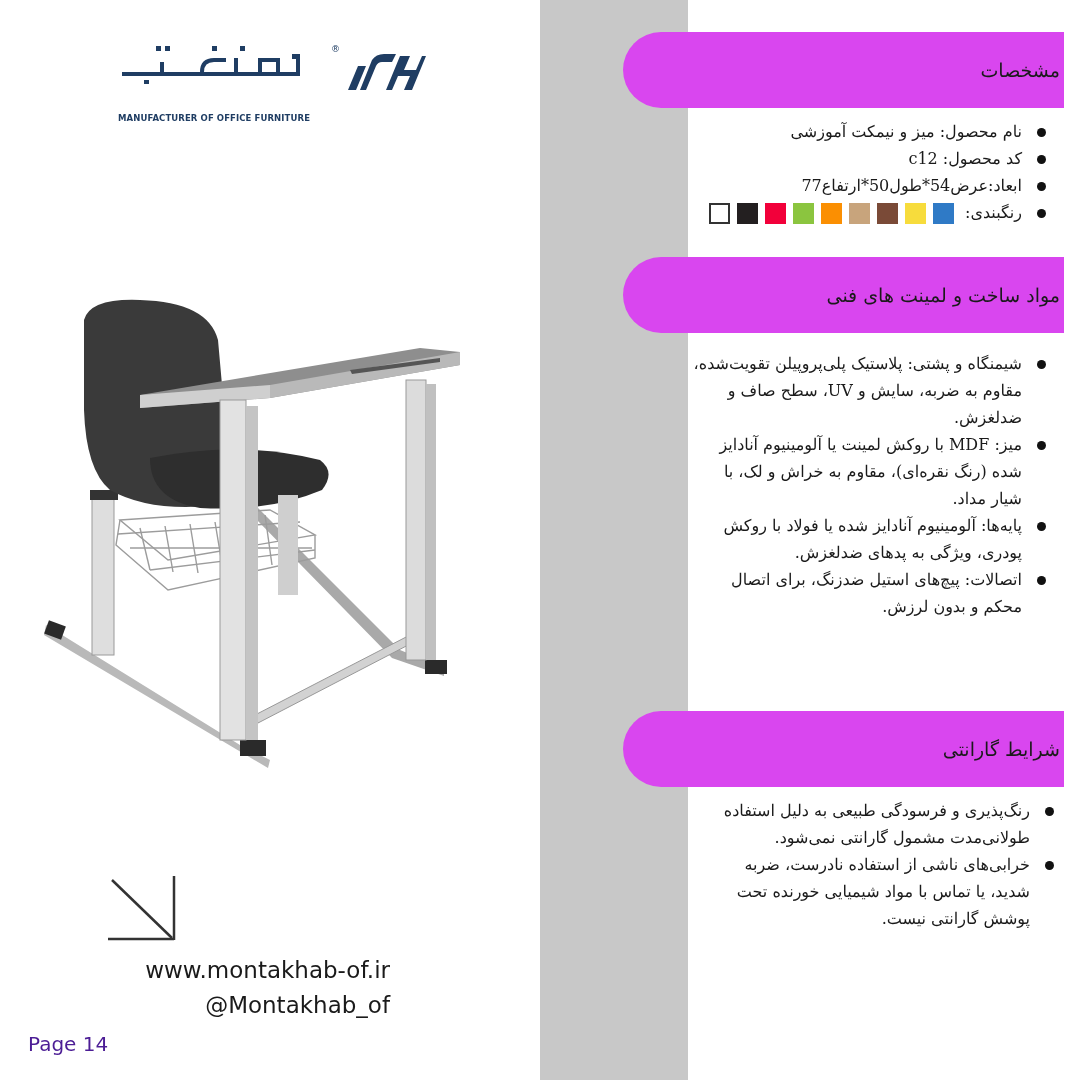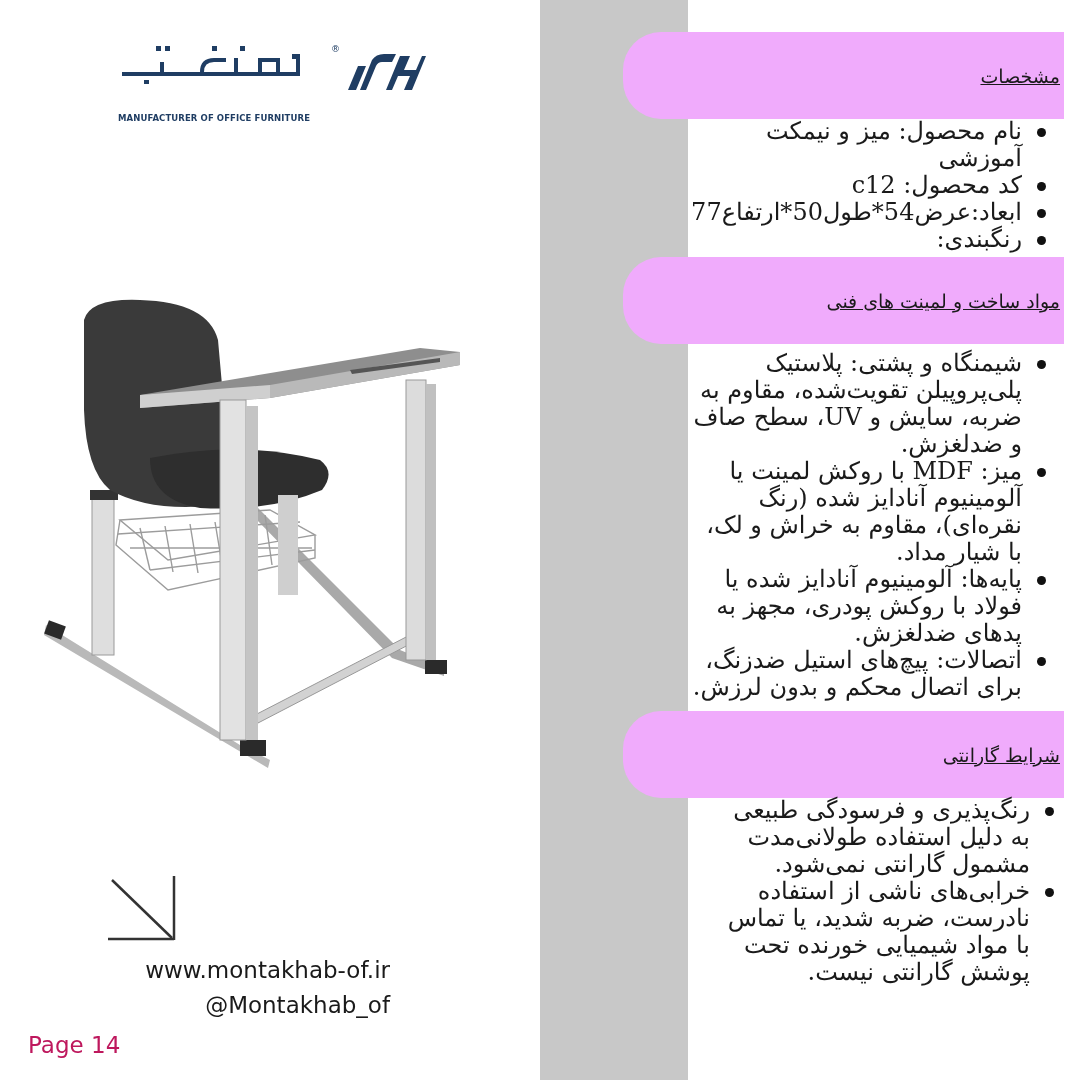--- a/index.html
+++ b/index.html
@@ -38,39 +38,39 @@
 
     .contact {
       position: absolute; right: 690px; text-align: center;
       font-family: "DejaVu Sans", sans-serif; font-size: 23px; color: #1a1a1a;
       white-space: nowrap;
     }
     .contact.url { top: 957px; }
     .contact.handle { top: 992px; }
     .page-num {
       position: absolute; left: 28px; top: 1032px;
-      font-family: "DejaVu Sans", sans-serif; font-size: 23px; color: #be185d; text-align: right;
+      font-family: "DejaVu Sans", sans-serif; font-size: 20px; color: #4c1d95; text-align: right;
     }
 
     
     .pill {
-      position: absolute; left: 623px; width: 441px; height: 87px;
-      background: #f0abfc; border-radius: 38px 0 0 38px;
+      position: absolute; left: 623px; width: 441px; height: 76px;
+      background: #d946ef; border-radius: 38px 0 0 38px;
       direction: rtl; box-sizing: border-box; padding-right: 4px;
-      display: flex; align-items: center; text-decoration: underline;
+      display: flex; align-items: center;
     }
     .pill span { font-size: 19px; color: #1a1a1a; }
     .pill.s1 { top: 32px; }
     .pill.s2 { top: 257px; }
     .pill.s3 { top: 711px; }
 
     
     ul.rtl {
       position: absolute; margin: 0; padding: 0; list-style: none;
-      direction: rtl; text-align: right; font-size: 24px; line-height: 27px;
+      direction: rtl; text-align: right; font-size: 16px; line-height: 27px;
     }
     ul.rtl li { position: relative; padding-right: 28px; }
     ul.rtl li::before {
       content: ""; position: absolute; right: 4px; top: 10px;
       width: 9px; height: 9px; border-radius: 50%; background: #111;
     }
     ul.rtl li .t { display: inline; }
 
     .specs { right: 30px; top: 118px; width: 360px; line-height: 34px; font-size: 19.5px; }
     .specs li::before { top: 13px; }
@@ -192,21 +192,21 @@
     </span>
   </li>
 </ul>
 
 <div class="pill s2">
   <span>مواد ساخت و لمینت های فنی</span>
 </div>
 <ul class="rtl materials">
   <li><span class="t">شیمنگاه و پشتی: پلاستیک پلی‌پروپیلن تقویت‌شده، مقاوم به ضربه، سایش و UV، سطح صاف و ضدلغزش.</span></li>
   <li><span class="t">میز: MDF با روکش لمینت یا آلومینیوم آنادایز شده (رنگ نقره‌ای)، مقاوم به خراش و لک، با شیار مداد.</span></li>
-  <li><span class="t">پایه‌ها: آلومینیوم آنادایز شده یا فولاد با روکش پودری، مجهز به پدهای ضدلغزش.</span></li>
+  <li><span class="t">پایه‌ها: آلومینیوم آنادایز شده یا فولاد با روکش پودری، ویژگی به پدهای ضدلغزش.</span></li>
   <li><span class="t">اتصالات: پیچ‌های استیل ضدزنگ، برای اتصال محکم و بدون لرزش.</span></li>
 </ul>
 
 <div class="pill s3">
   <span>شرایط گارانتی</span>
 </div>
 <ul class="rtl warranty">
   <li><span class="t">رنگ‌پذیری و فرسودگی طبیعی به دلیل استفاده طولانی‌مدت مشمول گارانتی نمی‌شود.</span></li>
   <li><span class="t">خرابی‌های ناشی از استفاده نادرست، ضربه شدید، یا تماس با مواد شیمیایی خورنده تحت پوشش گارانتی نیست.</span></li>
 </ul>

